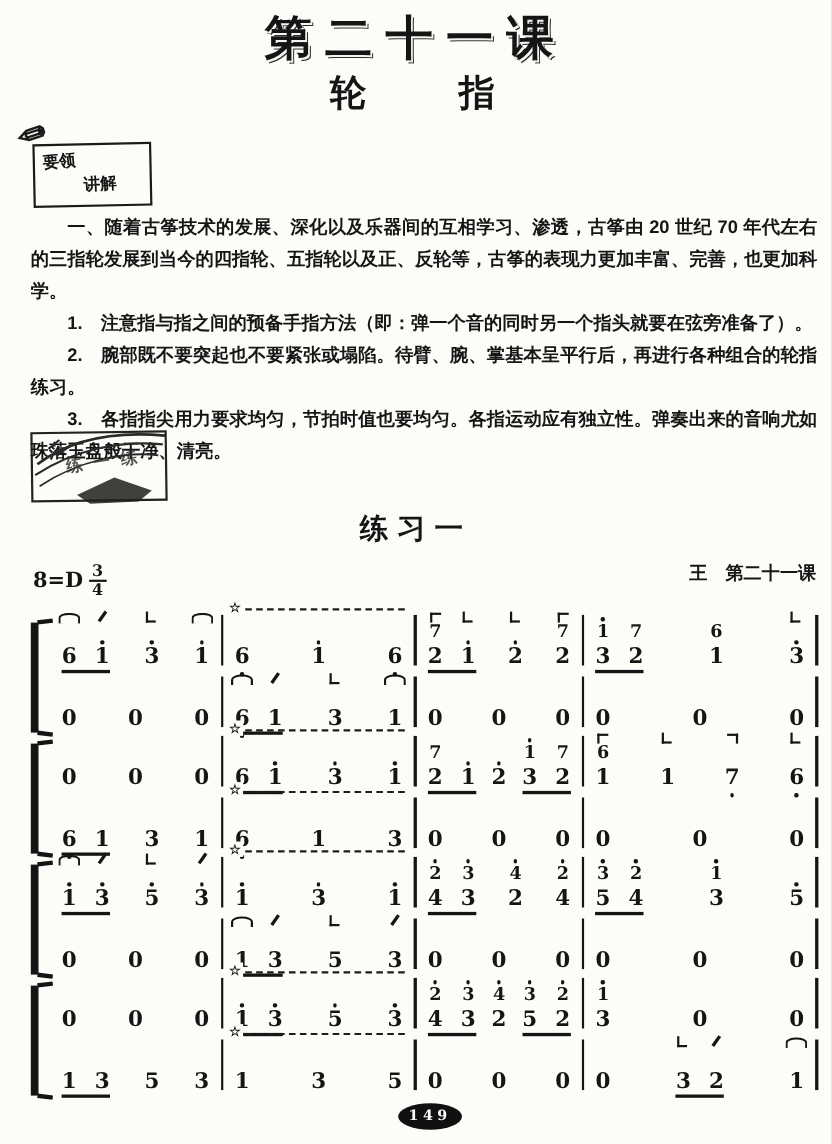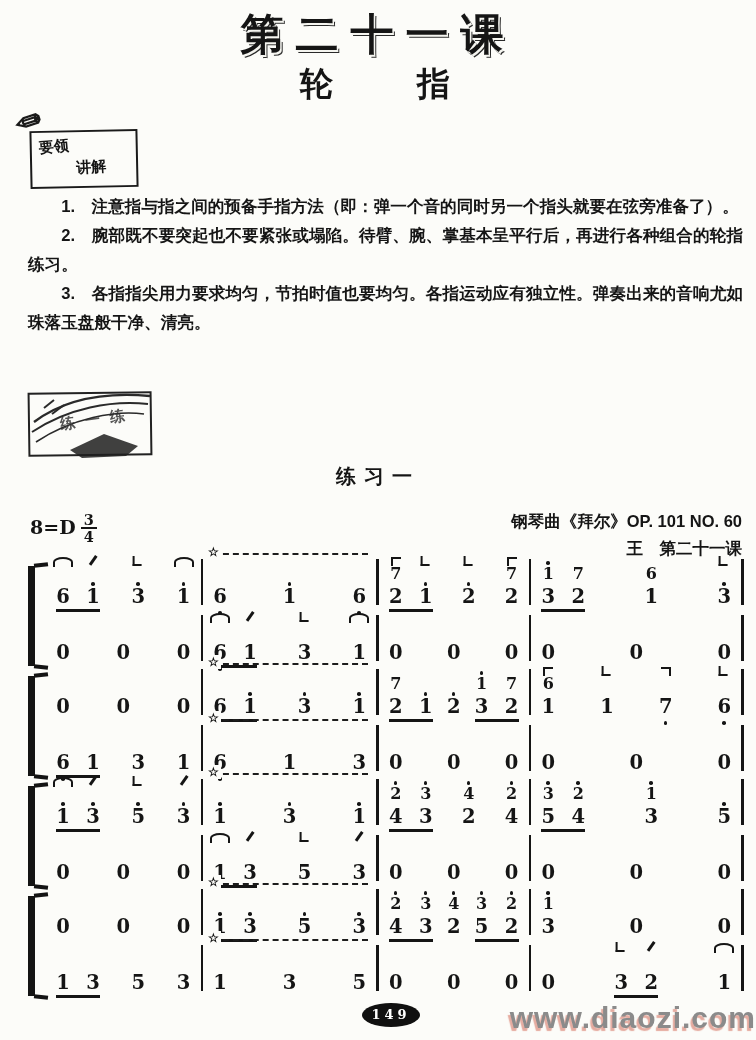--- a/index.html
+++ b/index.html
@@ -24,21 +24,21 @@
          line-height:29px;text-align:justify;}
   .intro p{margin:0;text-indent:2em;}
 
   
   .stamp2{position:absolute;left:26px;top:388px;width:132px;height:74px;}
   .stamp2 .box{position:absolute;inset:4px 6px 6px 2px;border:2.4px solid #222;transform:rotate(-.8deg);}
   .stamp2 svg{position:absolute;inset:0;}
   .stamp2 .lbl{position:absolute;left:34px;top:22px;font-size:15px;font-weight:900;color:#2c2c2c;
                letter-spacing:10px;transform:rotate(-8deg);opacity:.8;}
 
-  .exercise-heading{position:absolute;top:463px;left:0;right:0;text-align:center;font-size:20px;
+  .exercise-heading{position:absolute;top:463px;left:0;right:0;text-align:center;font-size:26px;
                     font-weight:900;letter-spacing:8px;}
 
   
   .keysig{position:absolute;left:30px;top:512px;font-size:19px;font-weight:800;font-family:"DejaVu Serif",serif;}
   .frac{display:inline-block;vertical-align:-8px;text-align:center;font-size:14.5px;line-height:1.05;margin-left:5px;font-weight:900;}
   .frac .fn{display:block;border-bottom:2.2px solid #151515;padding:0 3px;}
   .frac .fd{display:block;}
   .credits{position:absolute;right:14px;top:508px;text-align:right;font-weight:800;font-size:16.5px;line-height:27px;}
 
   
@@ -91,20 +91,21 @@
   <div class="title">第二十一课</div>
   <div class="subtitle">轮　　指</div>
 
   <div class="stamp1">
     <span class="pen">✎</span>
     <span class="t1">要领</span>
     <span class="t2">讲解</span>
   </div>
 
   <div class="intro">
+    <p>一、随着古筝技术的发展、深化以及乐器间的互相学习、渗透，古筝由 20 世纪 70 年代左右的三指轮发展到当今的四指轮、五指轮以及正、反轮等，古筝的表现力更加丰富、完善，也更加科学。</p>
     <p>1.　注意指与指之间的预备手指方法（即：弹一个音的同时另一个指头就要在弦旁准备了）。</p>
     <p>2.　腕部既不要突起也不要紧张或塌陷。待臂、腕、掌基本呈平行后，再进行各种组合的轮指练习。</p>
     <p>3.　各指指尖用力要求均匀，节拍时值也要均匀。各指运动应有独立性。弹奏出来的音响尤如珠落玉盘般干净、清亮。</p>
   </div>
 
   <div class="stamp2">
     <div class="box"></div>
     <svg viewBox="0 0 132 74">
       <path d="M8 34 C 40 10, 80 4, 124 8" fill="none" stroke="#2a2a2a" stroke-width="2.4"></path>
       <path d="M6 44 C 42 20, 86 12, 122 16" fill="none" stroke="#2a2a2a" stroke-width="2"></path>
@@ -115,21 +116,20 @@
     <span class="lbl">练一练</span>
   </div>
 
   <div class="exercise-heading">练习一</div>
 
   <div class="keysig">
     <span>8=D</span><span class="frac"><span class="fn">3</span><span class="fd">4</span></span>
   </div>
 
   <div class="credits">
-    <div>钢琴曲《拜尔》OP.  101 NO.  60</div>
     <div>王　第二十一课</div>
   </div>
 
   <div class="score">
       <div class="sys" style="top: 0px;">
         <div class="brk"></div>
         <div class="ln">
           <div class="ms" style="flex: 1.45 1 0%;">
             <div class="bt">
               <div class="bits">
@@ -1409,15 +1409,14 @@
                 </div>
               </div>
             </div>
           </div>
           <div class="bar"></div>
         </div>
       </div>
     </div>
 
   <div class="badge">149</div>
-  <div class="wm-url">www.diaozi.com</div>
 
 </div>
 
 </body></html>

